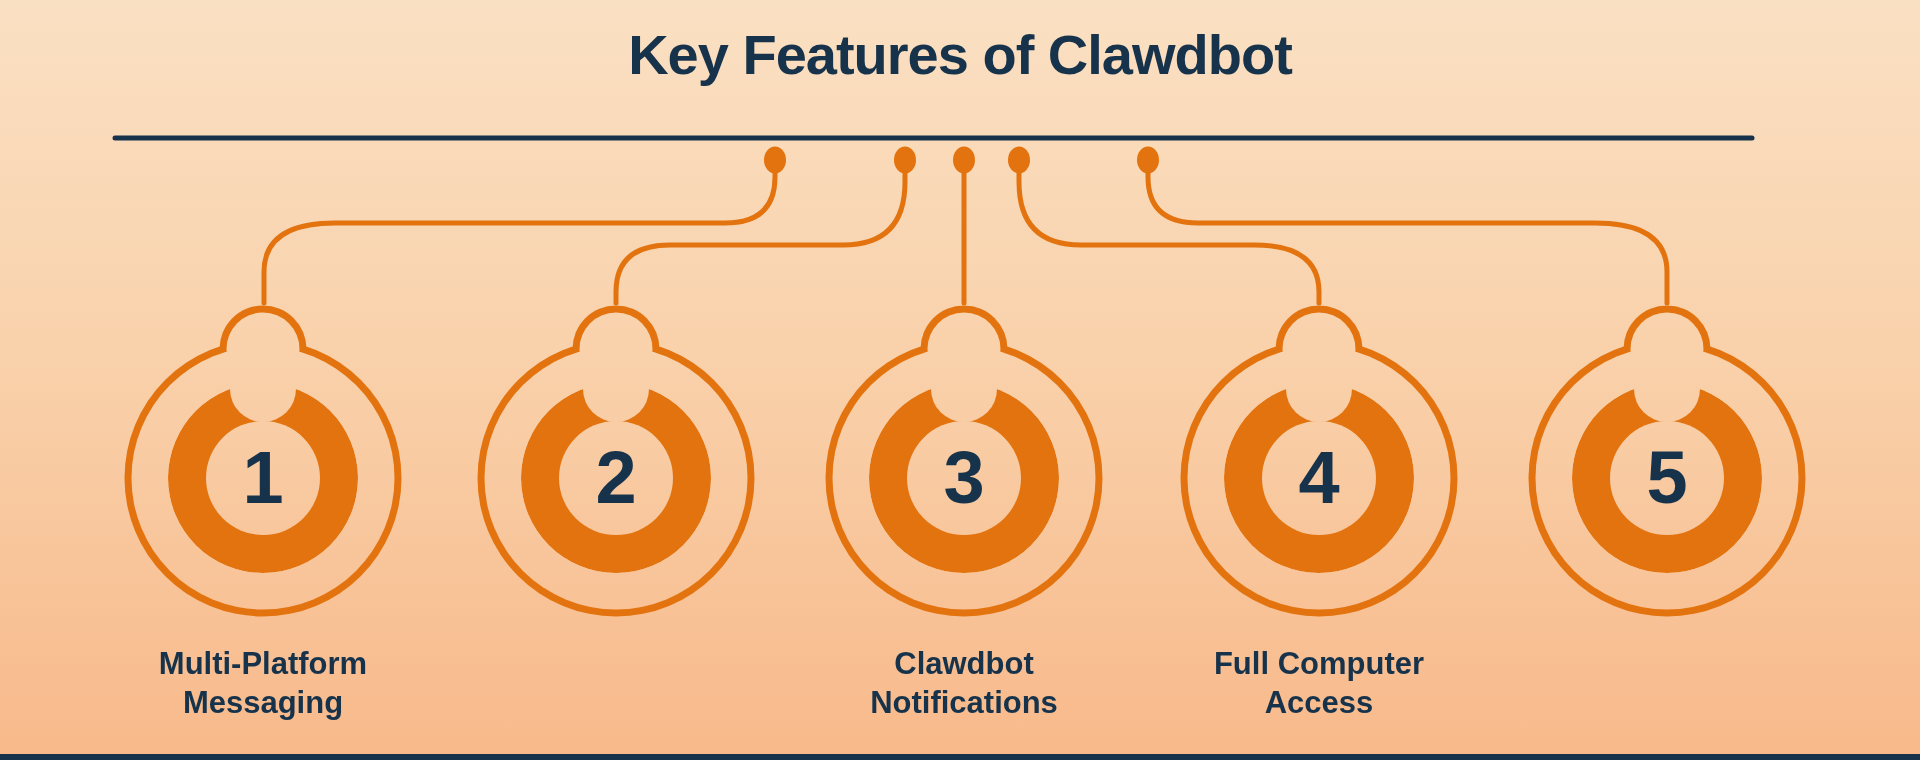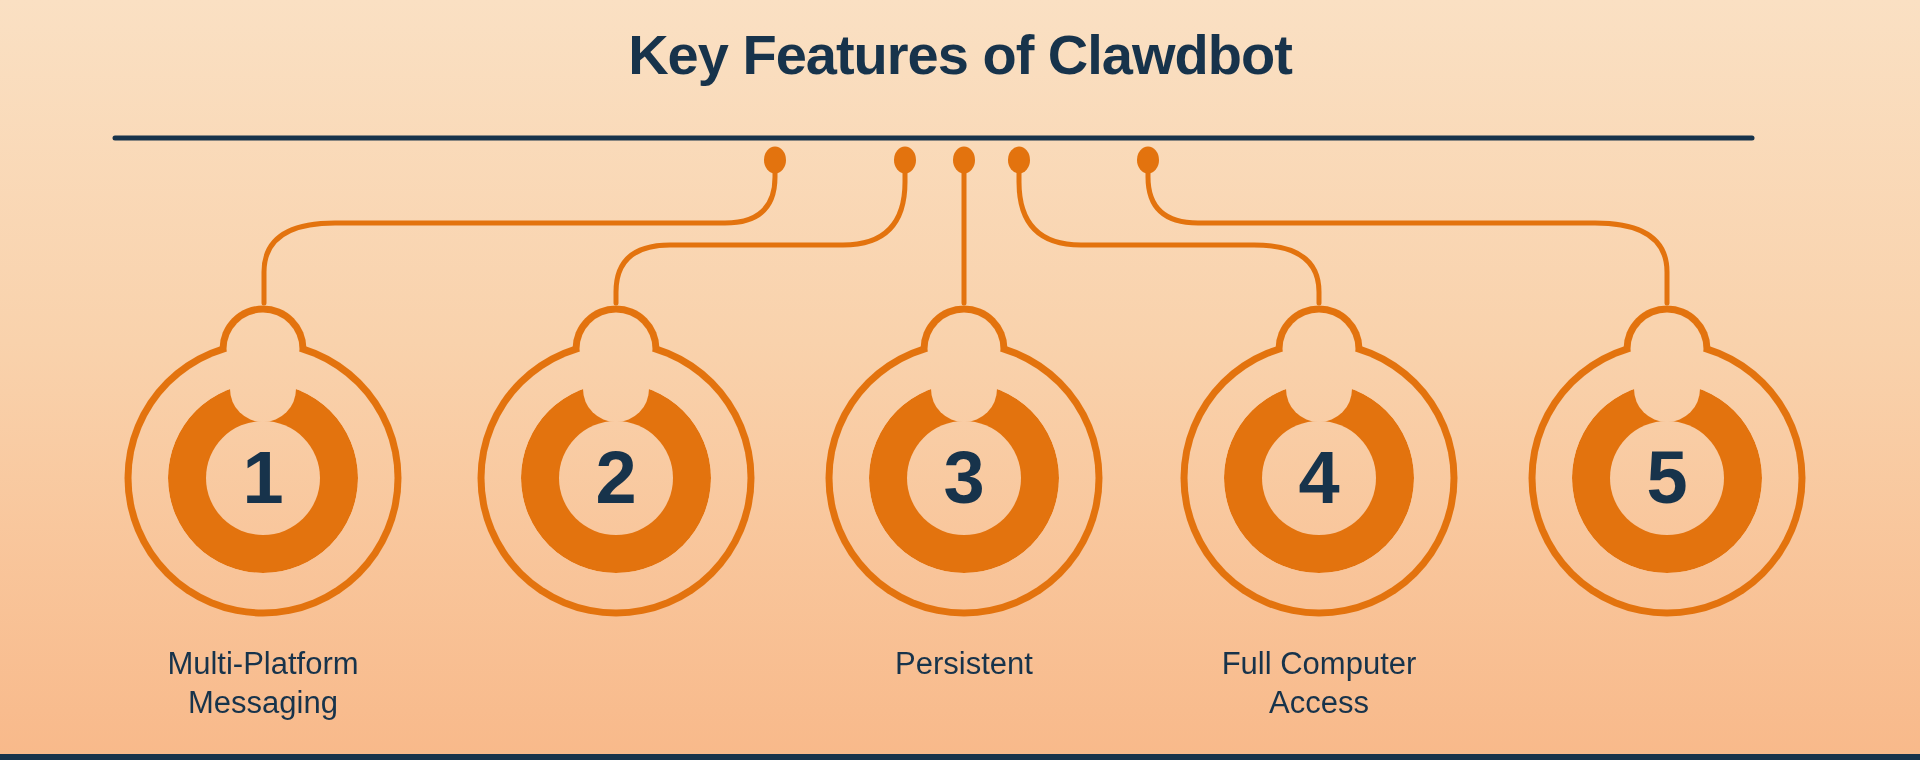--- a/index.html
+++ b/index.html
@@ -70,21 +70,21 @@
     color: var(--navy);
   }
 
   .label {
     position: absolute;
     top: 644px;
     left: 0;
     width: 384px;
     text-align: center;
     font-size: 31px;
-    font-weight: 400;
+    font-weight: 700;
     line-height: 39px;
     color: var(--navy);
   }
 
   .bottom-border {
     position: absolute;
     left: 0;
     bottom: 0;
     width: 1920px;
     height: 6px;
@@ -146,21 +146,22 @@
     </div>
   </div>
   <div class="item">
     <div class="num">2</div>
     <div class="label">
     </div>
   </div>
   <div class="item">
     <div class="num">3</div>
     <div class="label">
-      <div>Persistent</div>
+      <div>Clawdbot</div>
+      <div>Notifications</div>
     </div>
   </div>
   <div class="item">
     <div class="num">4</div>
     <div class="label">
       <div>Full Computer</div>
       <div>Access</div>
     </div>
   </div>
   <div class="item">

